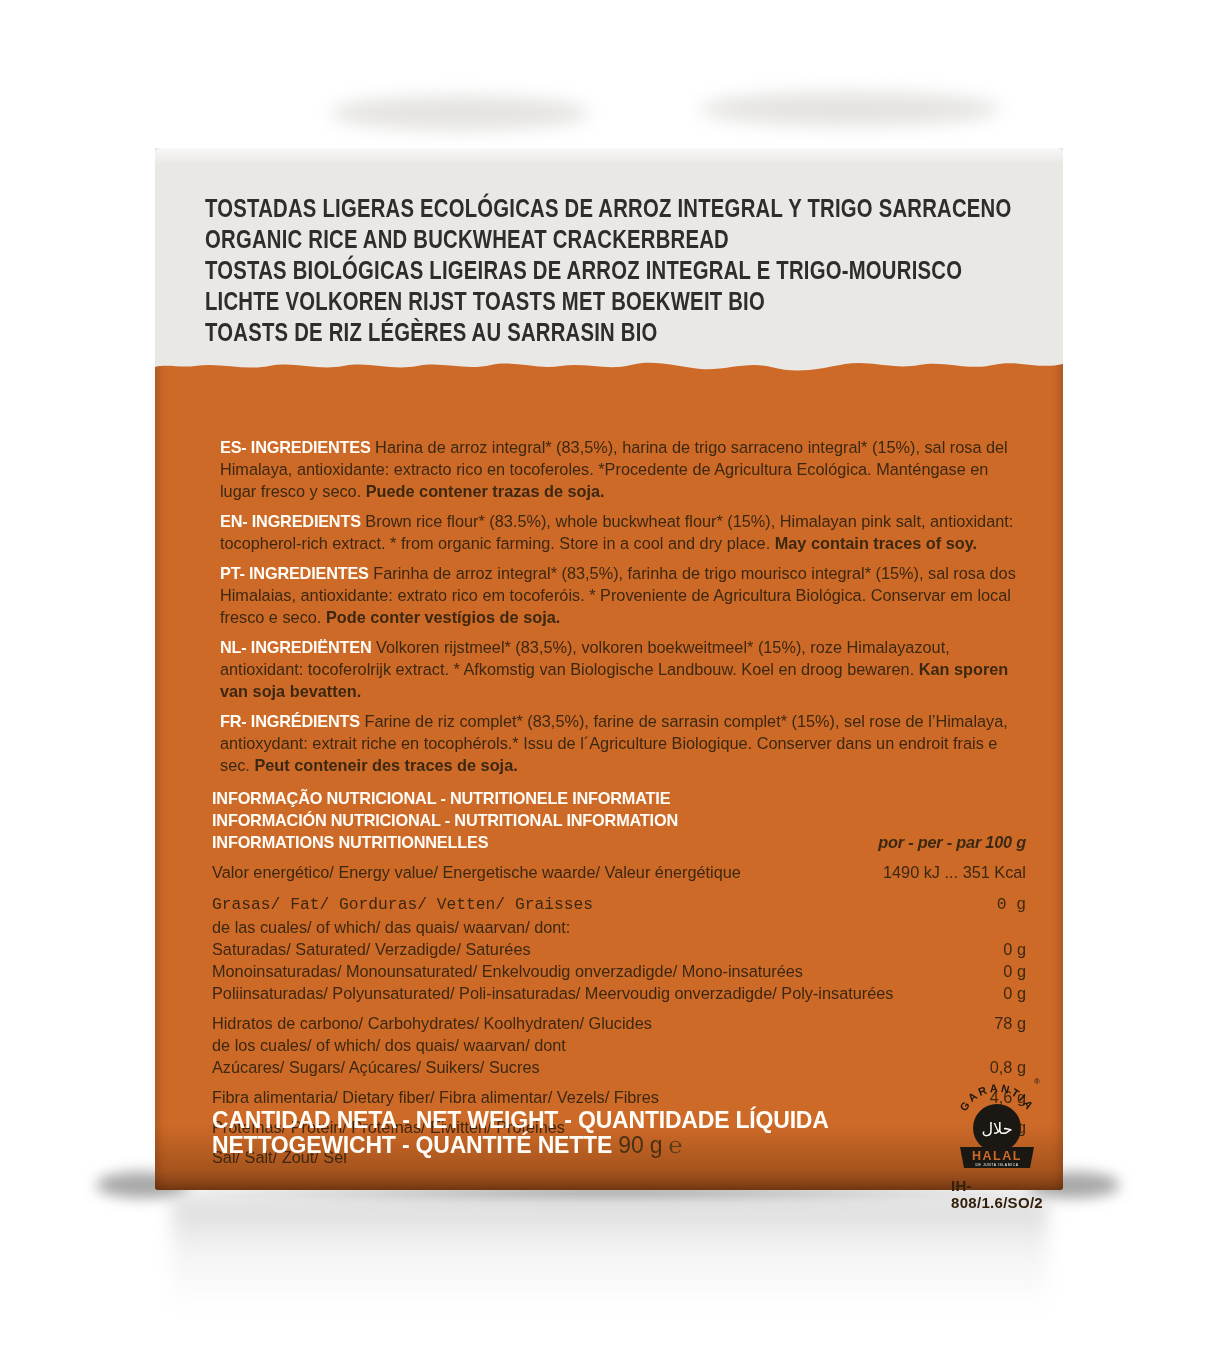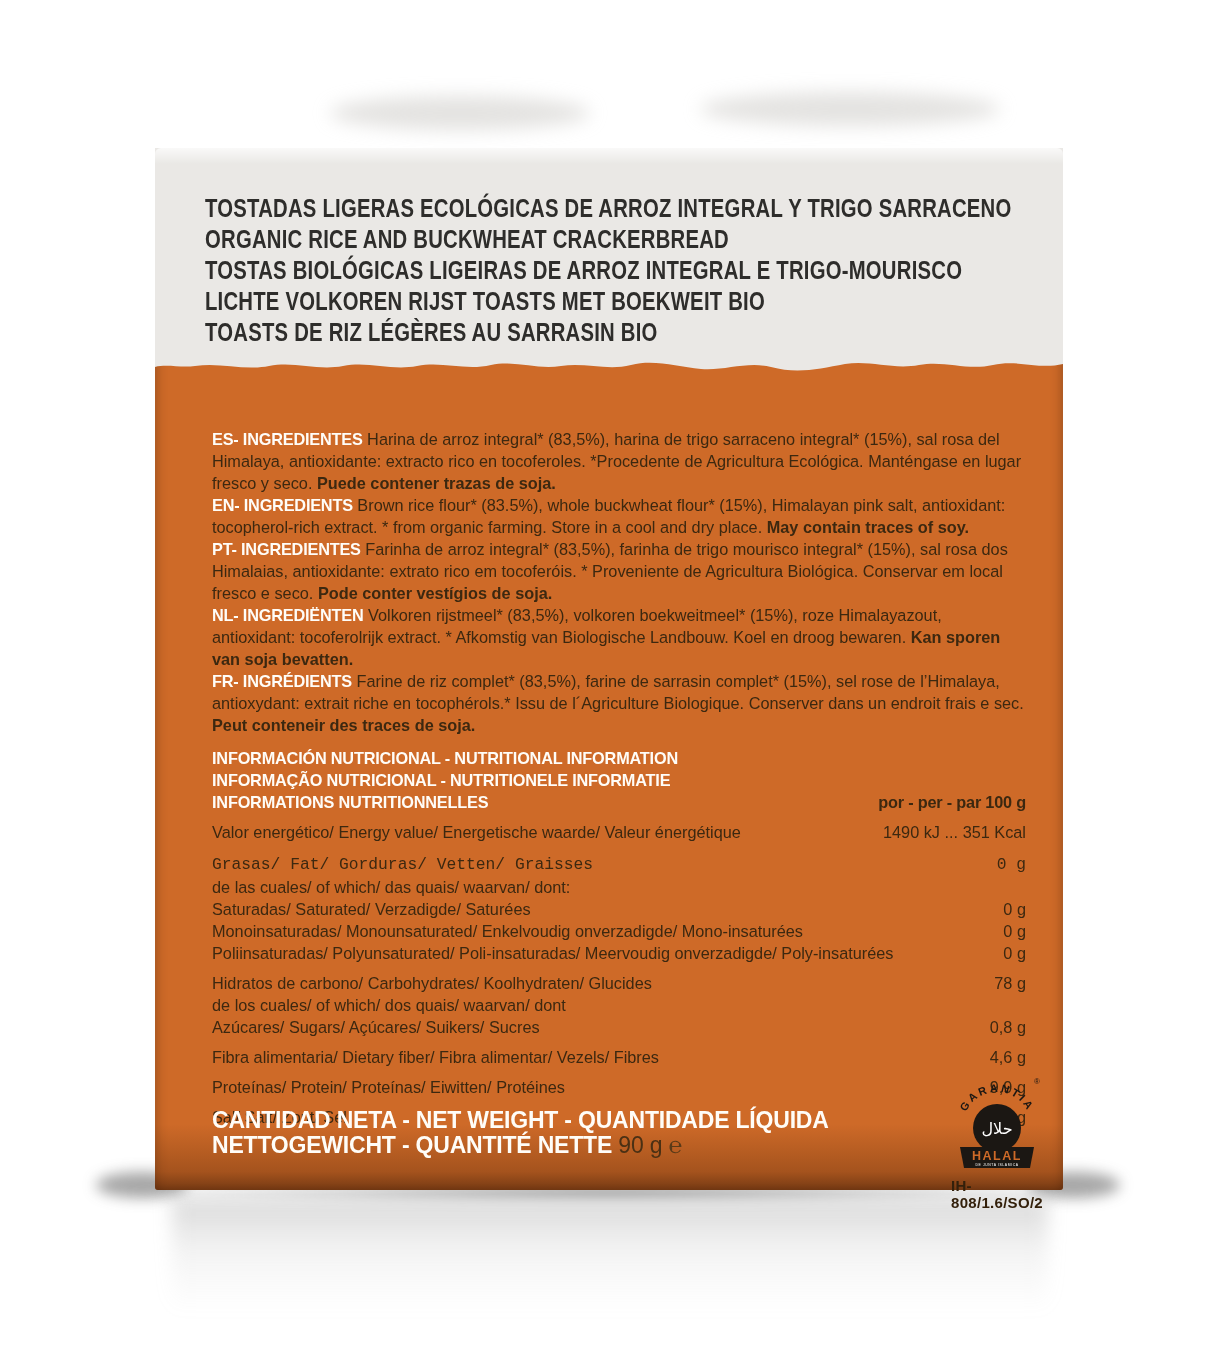--- a/index.html
+++ b/index.html
@@ -19,28 +19,28 @@
            border-radius:6px 6px 0 0;}
 
   
   .titles{position:absolute;left:50px;top:45px;z-index:3;}
   .title-line{white-space:nowrap;font-weight:bold;font-size:26px;line-height:31px;
            color:#2e2d2b;letter-spacing:.3px;transform:scaleX(.78);transform-origin:0 50%;}
 
   
   .content{position:absolute;left:57px;top:280px;width:814px;z-index:3;
            font-size:16.3px;line-height:22px;color:#3c2810;}
-  .ing p{margin:0;}
+  .ing p{margin:8px;}
   .lang-label{color:#fffdf8;font-weight:bold;letter-spacing:-.2px;}
   .warn{font-weight:bold;}
 
   .nut-head{margin-top:11px;color:#fffdf8;font-weight:bold;letter-spacing:-.2px;}
   .nut-head .hline{line-height:22px;}
   .hline-flex{display:flex;justify-content:space-between;align-items:baseline;gap:36px;}
-  .per-label{color:#3c2810;font-weight:bold;}
+  .per-label{color:#3c2810;font-weight:bold;font-style:italic;}
 
   .nrow{display:flex;justify-content:space-between;line-height:22px;gap:11px;}
   .nrow .val{white-space:nowrap;}
   .gap{margin-top:11px;font-family:Liberation Mono, monospace;}
   .gap-lg{margin-top:8px;}
 
   
   .netweight{position:absolute;left:57px;top:960px;z-index:3;color:#fffdf8;
            font-weight:bold;font-size:23px;line-height:25px;letter-spacing:-.2px;}
   .nw-value{color:#4a3014;font-weight:normal;}
@@ -110,22 +110,22 @@
 
       <div class="ing">
         <p><span class="lang-label">ES- INGREDIENTES</span><span> Harina de arroz integral* (83,5%), harina de trigo sarraceno integral* (15%), sal rosa del Himalaya, antioxidante: extracto rico en tocoferoles. *Procedente de Agricultura Ecológica. Manténgase en lugar fresco y seco. </span><span class="warn">Puede contener trazas de soja.</span></p>
         <p><span class="lang-label">EN- INGREDIENTS</span><span> Brown rice flour* (83.5%), whole buckwheat flour* (15%), Himalayan pink salt, antioxidant: tocopherol-rich extract. * from organic farming. Store in a cool and dry place. </span><span class="warn">May contain traces of soy.</span></p>
         <p><span class="lang-label">PT- INGREDIENTES</span><span> Farinha de arroz integral* (83,5%), farinha de trigo mourisco integral* (15%), sal rosa dos Himalaias, antioxidante: extrato rico em tocoferóis. * Proveniente de Agricultura Biológica. Conservar em local fresco e seco. </span><span class="warn">Pode conter vestígios  de soja.</span></p>
         <p><span class="lang-label">NL- INGREDIËNTEN</span><span> Volkoren rijstmeel* (83,5%), volkoren boekweitmeel* (15%), roze Himalayazout, antioxidant: tocoferolrijk extract. * Afkomstig van Biologische Landbouw. Koel en droog bewaren. </span><span class="warn">Kan sporen van soja bevatten.</span></p>
         <p><span class="lang-label">FR- INGRÉDIENTS</span><span> Farine de riz complet* (83,5%), farine de sarrasin complet* (15%), sel rose de l’Himalaya, antioxydant: extrait riche en tocophérols.* Issu de l´Agriculture Biologique. Conserver dans un endroit frais e sec. </span><span class="warn">Peut conteneir des traces de soja.</span></p>
       </div>
 
       <div class="nut-head">
+        <div class="hline">INFORMAÇÃO NUTRICIONAL - NUTRITIONELE INFORMATIE</div>
         <div class="hline">INFORMACIÓN NUTRICIONAL - NUTRITIONAL INFORMATION</div>
-        <div class="hline">INFORMAÇÃO NUTRICIONAL - NUTRITIONELE INFORMATIE</div>
         <div class="hline hline-flex">
           <span>INFORMATIONS NUTRITIONNELLES</span>
           <span class="per-label">por - per - par 100 g</span>
         </div>
       </div>
 
       <div>
         <div class="nrow gap-lg">
             <span>Valor energético/ Energy value/ Energetische waarde/ Valeur énergétique</span>
             <span class="val">1490 kJ ... 351 Kcal</span>

